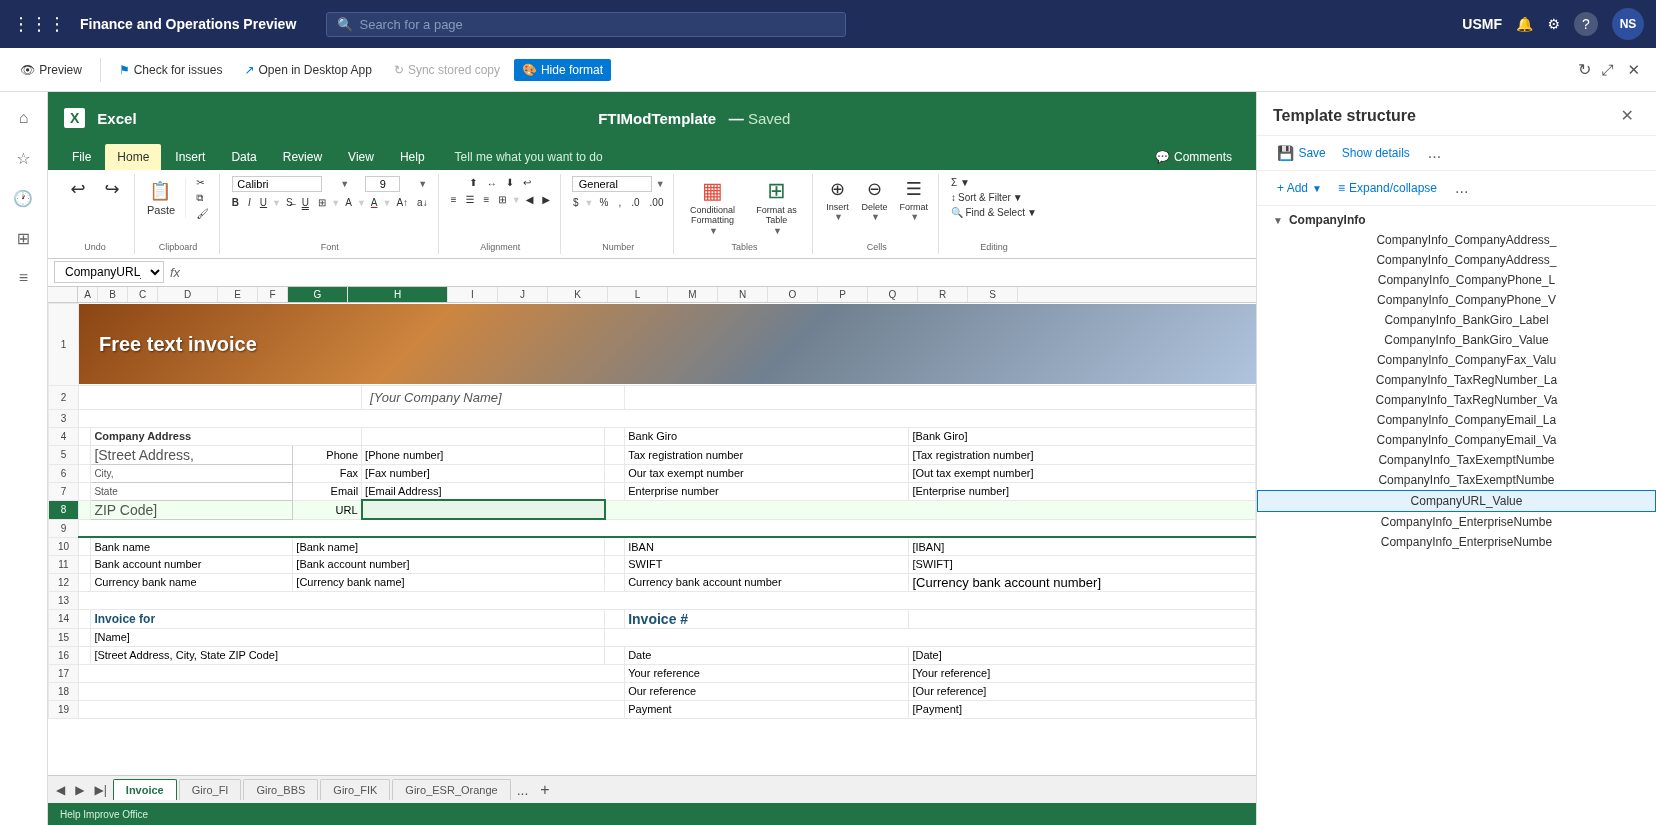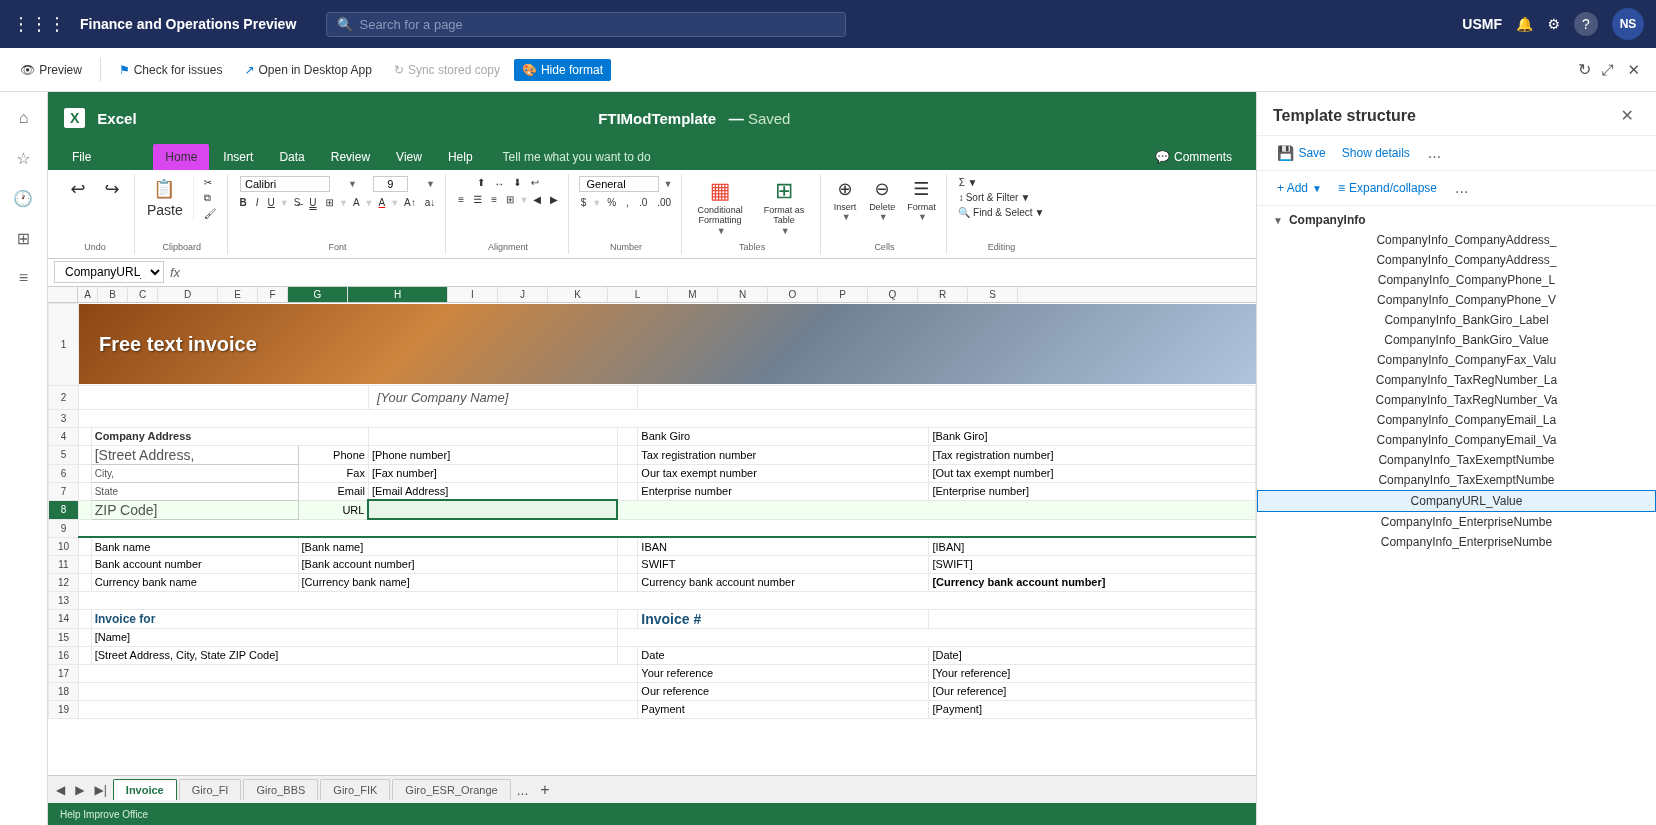--- a/index.html
+++ b/index.html
@@ -169,21 +169,21 @@
       padding: 0 12px;
       gap: 2px;
     }
     .ribbon-tab {
       color: #fff;
       padding: 6px 12px;
       cursor: pointer;
       font-size: 12px;
       border-radius: 2px 2px 0 0;
     }
-    .ribbon-tab.active { background: #d946ef; color: #333; margin-left: 48px; }
+    .ribbon-tab.active { background: #fef9c3; color: #333; }
     .ribbon-tab.tell-me { flex: 1; text-align: left; color: #d4edda; }
     .ribbon-tab.comments { color: #fff; margin-left: auto; display: flex; align-items: center; gap: 4px; }
 
     
     .excel-ribbon {
       background: #fff;
       border-bottom: 1px solid #ccc;
       padding: 4px 8px;
       display: flex;
       align-items: stretch;
@@ -595,21 +595,21 @@
           </button>
         </div>
         <div class="ribbon-group-label">Undo</div>
       </div>
 
       <div class="ribbon-group">
         <div class="ribbon-row">
           <div style="display:flex;flex-direction:column;align-items:center;border-right:1px solid #eee;padding-right:6px;margin-right:4px;">
             <button class="ribbon-btn">
               <span class="btn-icon">📋</span>
-              <span style="font-size:14px;">Paste</span>
+              <span style="font-size:11px;">Paste</span>
             </button>
           </div>
           <div style="display:flex;flex-direction:column;gap:2px;">
             <button class="ribbon-btn-small">
               <span>✂</span>
             </button>
             <button class="ribbon-btn-small">
               <span>⧉</span>
             </button>
             <button class="ribbon-btn-small">
@@ -877,21 +877,21 @@
             <td colspan="7" style="font-size:11px;">[SWIFT]</td>
           </tr>
 
           <tr>
             <td class="row-num">12</td>
             <td colspan="2"></td>
             <td colspan="2" style="font-size:11px;">Currency bank name</td>
             <td colspan="3" style="font-size:11px;">[Currency bank name]</td>
             <td colspan="2"></td>
             <td colspan="2" style="font-size:11px;">Currency bank account number</td>
-            <td colspan="7" style="font-size:11px;font-weight:bold;">[Currency bank account number]</td>
+            <td colspan="7" style="font-size:13px;">[Currency bank account number]</td>
           </tr>
 
           <tr>
             <td class="row-num">13</td>
             <td colspan="18"></td>
           </tr>
 
           <tr>
             <td class="row-num">14</td>
             <td colspan="2"></td>

